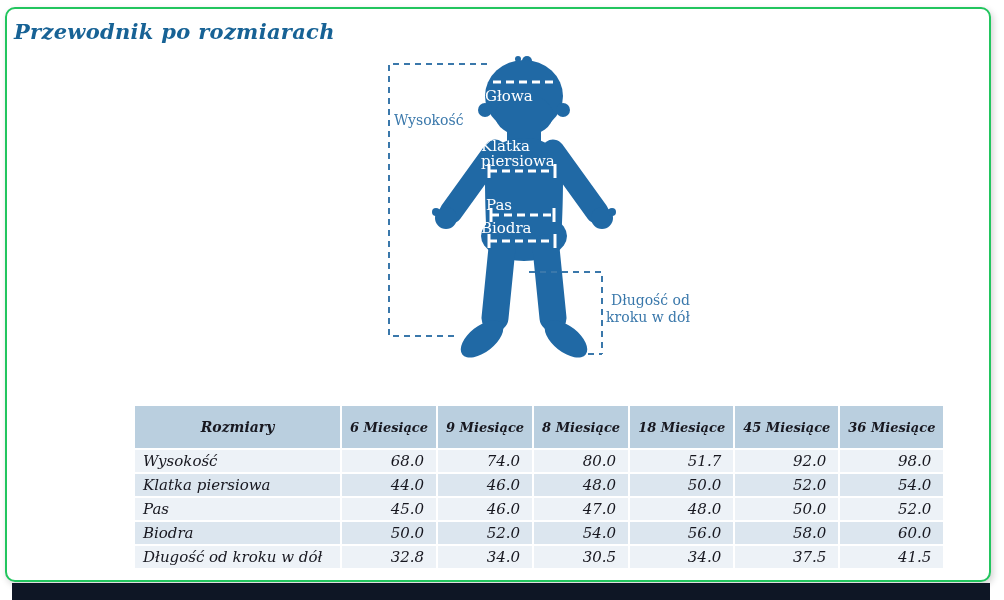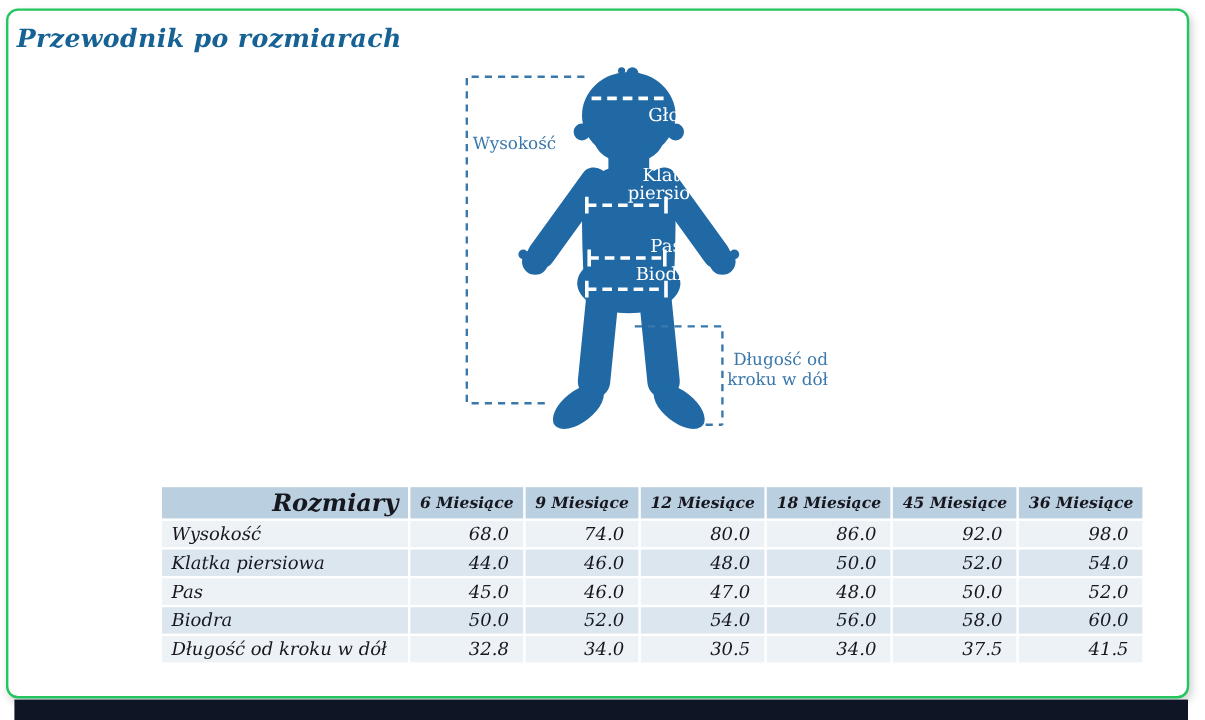--- a/index.html
+++ b/index.html
@@ -20,38 +20,38 @@
     letter-spacing:0.3px;
   }
   
   .diagram{position:absolute;left:378px;top:43px;width:310px;height:324px;}
   .baby-shape{fill:var(--body,#2069a5);}
   .arm{stroke:var(--body,#2069a5);stroke-width:23;stroke-linecap:round;}
   .leg{stroke:var(--body,#2069a5);stroke-width:27;stroke-linecap:round;}
   .wdash{stroke:#ffffff;stroke-width:3;fill:none;stroke-dasharray:8 5;}
   .wcap{stroke:#ffffff;stroke-width:3;fill:none;}
   .bl{stroke:var(--annotation,#3a78ab);stroke-width:2;fill:none;stroke-dasharray:6 5;}
-  .dlabel{position:absolute;color:#ffffff;font:15px "DejaVu Serif", serif;text-align:center;line-height:16px;white-space:nowrap;padding-left:39px;}
+  .dlabel{position:absolute;color:#ffffff;font:15px "DejaVu Serif", serif;line-height:16px;white-space:nowrap;}
   .blabel{position:absolute;color:var(--annotation,#3a78ab);font:14px "DejaVu Serif", serif;line-height:17px;white-space:nowrap;}
   .lbl-glowa{left:100px;top:36px;width:80px;}
   .lbl-chest{left:96px;top:87px;width:80px;line-height:15px;}
   .lbl-pas{left:101px;top:145px;width:60px;}
   .lbl-biodra{left:96px;top:168px;width:70px;}
   .lbl-wysokosc{left:9px;top:60px;}
   .lbl-dlugosc{left:221px;top:240px;width:84px;text-align:right;}
   
   table.size-table{
     position:absolute;left:126px;top:395px;
     border-collapse:separate;border-spacing:2px;
     font-family:"DejaVu Serif", serif;font-style:italic;
     color:var(--text,#17171f);
   }
   .size-table th,.size-table td{height:20px;vertical-align:middle;}
   .size-table th{background:var(--header_bg,#bacfdf);font-weight:bold;}
-  .size-table th.rowhead{width:189px;text-align:right;font-size:20px;padding:1px 8px;}
+  .size-table th.rowhead{width:189px;text-align:center;font-size:14px;padding:11px 8px;}
   .size-table th.month{width:68px;text-align:center;font-size:13px;padding:1px 8px;white-space:nowrap;}
   .size-table td.label{text-align:left;padding:1px 8px;font-size:15px;}
   .size-table td.num{text-align:right;padding:1px 12px 1px 20px;font-size:15px;}
   .size-table tbody tr:nth-child(odd) td{background:var(--row_light,#edf2f7);}
   .size-table tbody tr:nth-child(even) td{background:var(--row_dark,#dce6ef);}
   
   .footer-bar{
     position:absolute;left:12px;top:583px;width:978px;height:17px;
     background:var(--footer,#0e1625);
   }
@@ -125,33 +125,33 @@
       <div>kroku w dół</div>
     </div>
   </div>
 
   <table class="size-table">
     <thead>
       <tr>
         <th class="rowhead">Rozmiary</th>
         <th class="month">6 Miesiące</th>
         <th class="month">9 Miesiące</th>
-        <th class="month">12 Miesiące</th>
+        <th class="month">8 Miesiące</th>
         <th class="month">18 Miesiące</th>
         <th class="month">45 Miesiące</th>
         <th class="month">36 Miesiące</th>
       </tr>
     </thead>
     <tbody>
       <tr>
         <td class="label">Wysokość</td>
         <td class="num">68.0</td>
         <td class="num">74.0</td>
         <td class="num">80.0</td>
-        <td class="num">86.0</td>
+        <td class="num">51.7</td>
         <td class="num">92.0</td>
         <td class="num">98.0</td>
       </tr>
       <tr>
         <td class="label">Klatka piersiowa</td>
         <td class="num">44.0</td>
         <td class="num">46.0</td>
         <td class="num">48.0</td>
         <td class="num">50.0</td>
         <td class="num">52.0</td>

